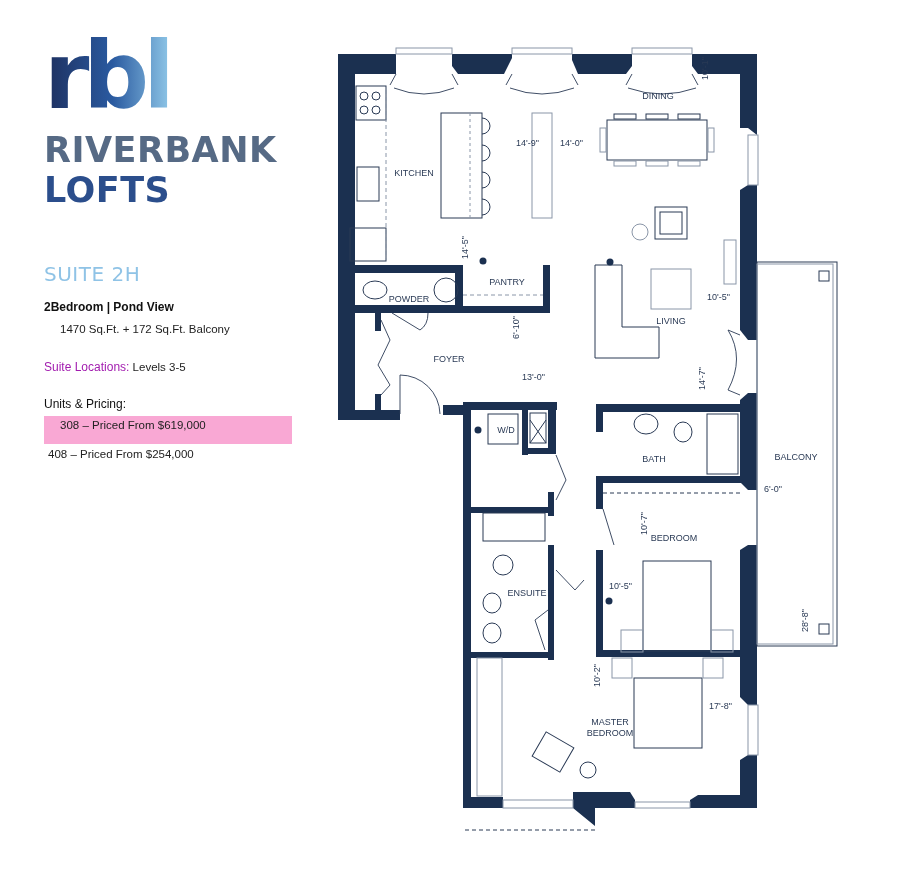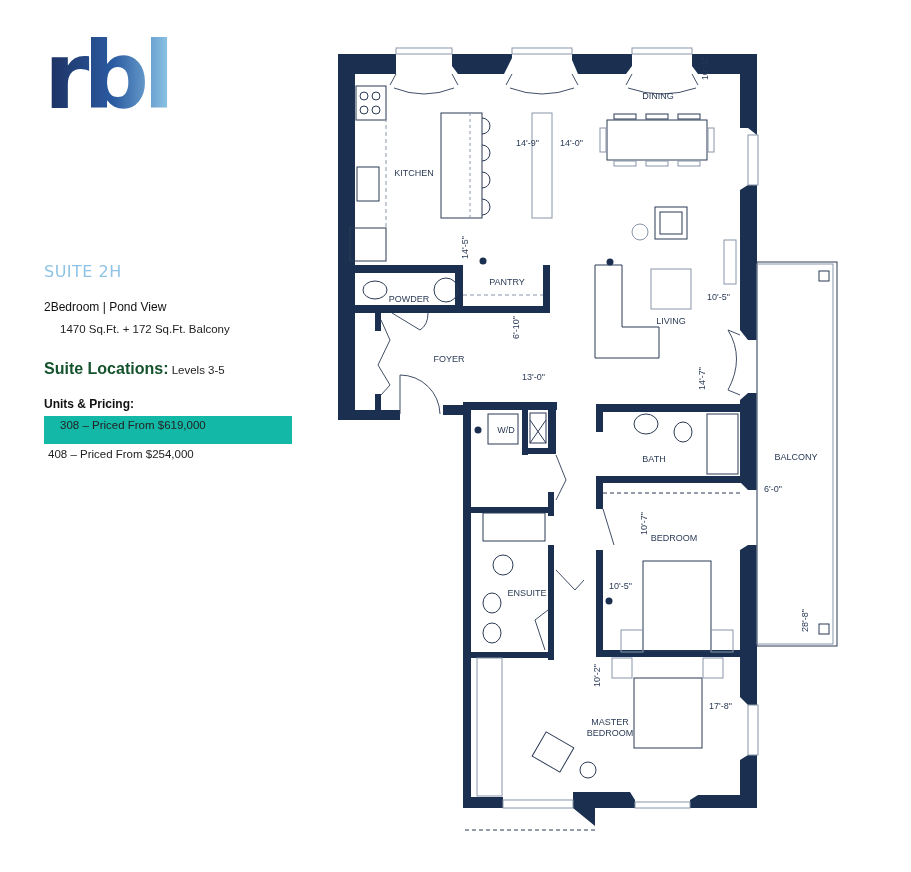--- a/index.html
+++ b/index.html
@@ -1,46 +1,48 @@
 <!DOCTYPE html>
 <html><head>
 <meta charset="utf-8">
 <style>
   html, body { margin: 0; padding: 0; background: #ffffff; }
   body { width: 911px; height: 872px; position: relative; overflow: hidden; font-family: "Liberation Sans", sans-serif; color: #111; }
   .logo { position: absolute; left: 44px; top: 36px; width: 130px; height: 76px; }
   .brand { position: absolute; left: 44px; top: 130px; font-family: "DejaVu Sans", sans-serif; font-weight: bold; font-size: 35px; line-height: 40px; letter-spacing: 0.5px; }
   .brand .l1 { color: #566a85; display: block; }
   .brand .l2 { color: #2b4e8c; display: block; }
-  .suite-title { position: absolute; left: 44px; top: 262px; font-family: "DejaVu Sans", sans-serif; font-size: 16px; color: #8fc3e6; font-weight: normal; letter-spacing: 0.5px; }
-  .suite-sub { position: absolute; left: 44px; top: 300px; font-size: 12px; font-weight: normal; color: #111; }
+  .suite-title { position: absolute; left: 44px; top: 262px; font-family: "DejaVu Sans", sans-serif; font-size: 20px; color: #8fc3e6; font-weight: normal; letter-spacing: 0.5px; }
+  .suite-sub { position: absolute; left: 44px; top: 300px; font-size: 12px; font-weight: bold; color: #111; }
   .suite-area { position: absolute; left: 60px; top: 323px; font-size: 11.5px; color: #222; }
   .loc { position: absolute; left: 44px; top: 360px; font-size: 11.5px; color: #222; }
-  .loc b { font-weight: bold; font-size: 16px; color: #14532d; }
-  .units-h { position: absolute; left: 44px; top: 397px; font-size: 12px; font-weight: bold; color: #111; text-align: center; }
+  .loc b { font-weight: normal; font-size: 12px; color: #a21caf; }
+  .units-h { position: absolute; left: 44px; top: 397px; font-size: 12px; font-weight: normal; color: #111; text-align: center; }
   .unit-row { position: absolute; left: 44px; width: 248px; height: 28px; font-size: 11.5px; color: #222; box-sizing: border-box; padding: 3px 0 0 4px; }
-  .unit-row.shaded { background: #14b8a6; padding-left: 16px; }
+  .unit-row.shaded { background: #f9a8d4; padding-left: 16px; }
   .plan { position: absolute; left: 0; top: 0; }
   .plan text { font-family: "Liberation Sans", sans-serif; fill: #2a3a55; }
 </style>
 </head>
 <body>
 
 <svg class="logo" viewBox="0 0 130 76" width="130" height="76">
   <defs>
     <linearGradient id="lg" x1="0" x2="1" y1="0" y2="0">
       <stop offset="0" stop-color="#1d2f5e"></stop>
       <stop offset="0.55" stop-color="#2a5aa0"></stop>
       <stop offset="1" stop-color="#8cc4e6"></stop>
     </linearGradient>
   </defs>
   <text x="0" y="72" font-family="DejaVu Sans, sans-serif" font-weight="bold" font-size="92" fill="url(#lg)" letter-spacing="-6">rbl</text>
 </svg>
 
 <div class="brand">
+  <span class="l1">RIVERBANK</span>
+  <span class="l2">LOFTS</span>
 </div>
 
 <div class="suite-title">SUITE 2H</div>
 <div class="suite-sub">2Bedroom | Pond View</div>
 <div class="suite-area">1470 Sq.Ft. + 172 Sq.Ft. Balcony</div>
 <div class="loc">
   <b>Suite Locations:</b>
   <span>Levels 3-5</span>
 </div>
 <div class="units-h">Units &amp; Pricing:</div>

